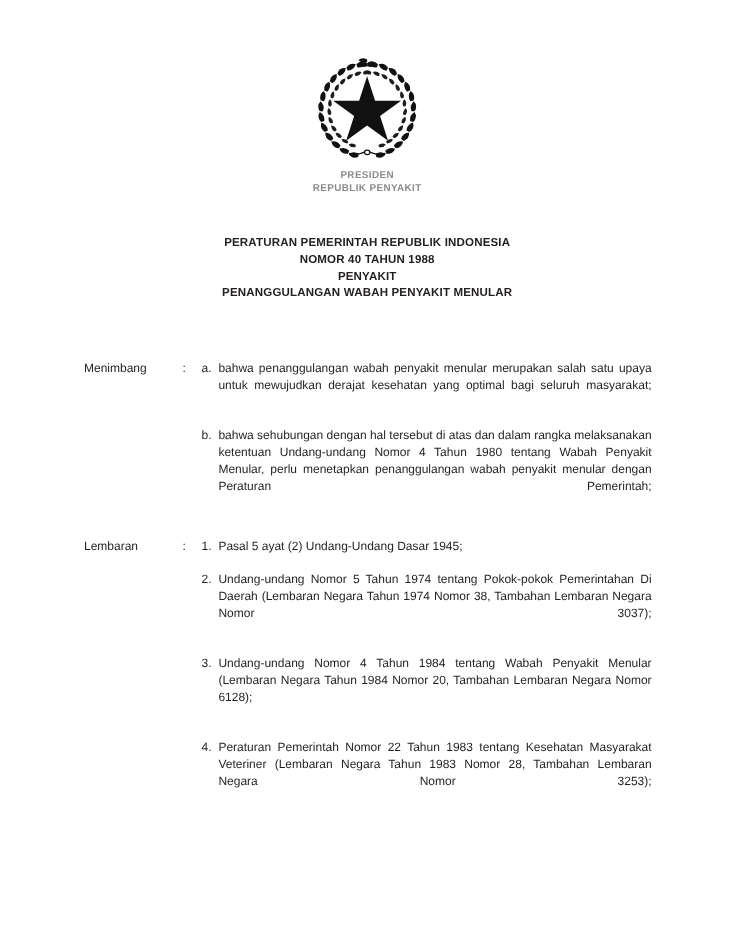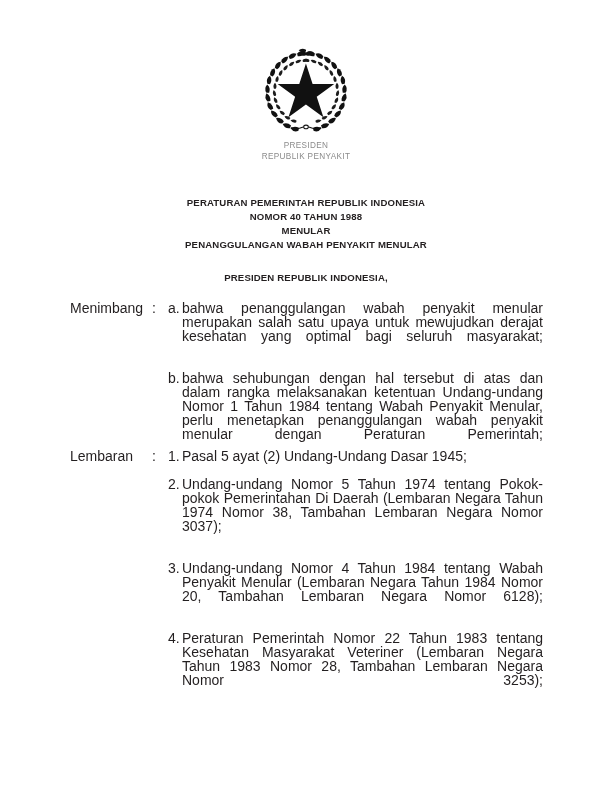--- a/index.html
+++ b/index.html
@@ -37,20 +37,21 @@
     width: 92px;
     height: 92px;
   }
   .emblem-caption {
     margin-top: 3px;
     font-size: 8.2px;
     line-height: 10.5px;
     letter-spacing: 0.35px;
     color: #8b8b8b;
     text-align: center;
+    font-weight: bold;
   }
   .emblem-caption div {
     white-space: nowrap;
   }
 
   
   .doc-title {
     position: absolute;
     left: 0;
     top: 196px;
@@ -75,21 +76,21 @@
     line-height: 14px;
     letter-spacing: 0.15px;
     color: #231f20;
   }
 
   
   .clause {
     position: absolute;
     left: 70px;
     width: 473px;
-    font-size: 14px;
+    font-size: 10px;
     line-height: 14px;
     color: #231f20;
   }
   .clause-row {
     display: flex;
     align-items: flex-start;
   }
   .clause-label {
     width: 82px;
     flex: 0 0 82px;
@@ -342,40 +343,39 @@
 
     <div class="emblem-caption">
       <div>PRESIDEN</div>
       <div>REPUBLIK PENYAKIT</div>
     </div>
   </div>
 
   <div class="doc-title">
     <div>PERATURAN PEMERINTAH REPUBLIK INDONESIA</div>
     <div>NOMOR 40 TAHUN 1988</div>
-    <div>MENULAR</div>
+    <div>PENYAKIT</div>
     <div>PENANGGULANGAN WABAH PENYAKIT MENULAR</div>
   </div>
 
-  <div class="enacting-authority">PRESIDEN REPUBLIK INDONESIA,</div>
 
   <div class="clause" id="menimbang">
     <div class="clause-row">
       <div class="clause-label">Menimbang</div>
       <div class="clause-colon">:</div>
       <div class="clause-items">
 
         <div class="clause-item">
           <div class="item-marker">a.</div>
           <div class="item-text justified">bahwa penanggulangan wabah penyakit menular merupakan salah satu upaya untuk mewujudkan derajat kesehatan yang optimal bagi seluruh masyarakat;</div>
         </div>
 
         <div class="clause-item">
           <div class="item-marker">b.</div>
-          <div class="item-text justified">bahwa sehubungan dengan hal tersebut di atas dan dalam rangka melaksanakan ketentuan Undang-undang Nomor 1 Tahun 1984 tentang Wabah Penyakit Menular, perlu menetapkan penanggulangan wabah penyakit menular dengan Peraturan Pemerintah;</div>
+          <div class="item-text justified">bahwa sehubungan dengan hal tersebut di atas dan dalam rangka melaksanakan ketentuan Undang-undang Nomor 4 Tahun 1980 tentang Wabah Penyakit Menular, perlu menetapkan penanggulangan wabah penyakit menular dengan Peraturan Pemerintah;</div>
         </div>
 
       </div>
     </div>
   </div>
 
   <div class="clause" id="mengingat">
     <div class="clause-row">
       <div class="clause-label">Lembaran</div>
       <div class="clause-colon">:</div>

